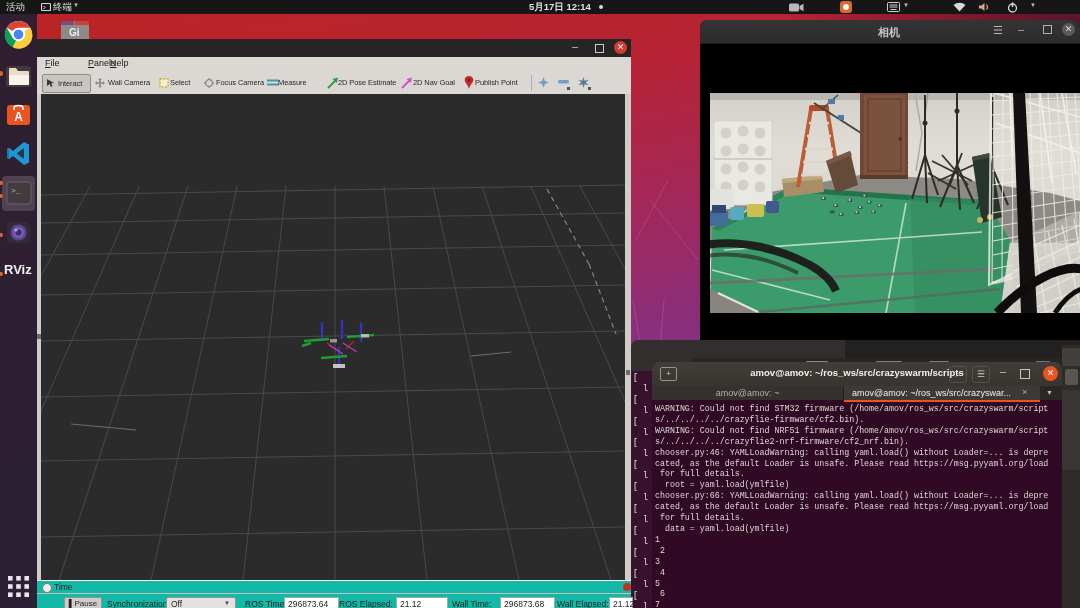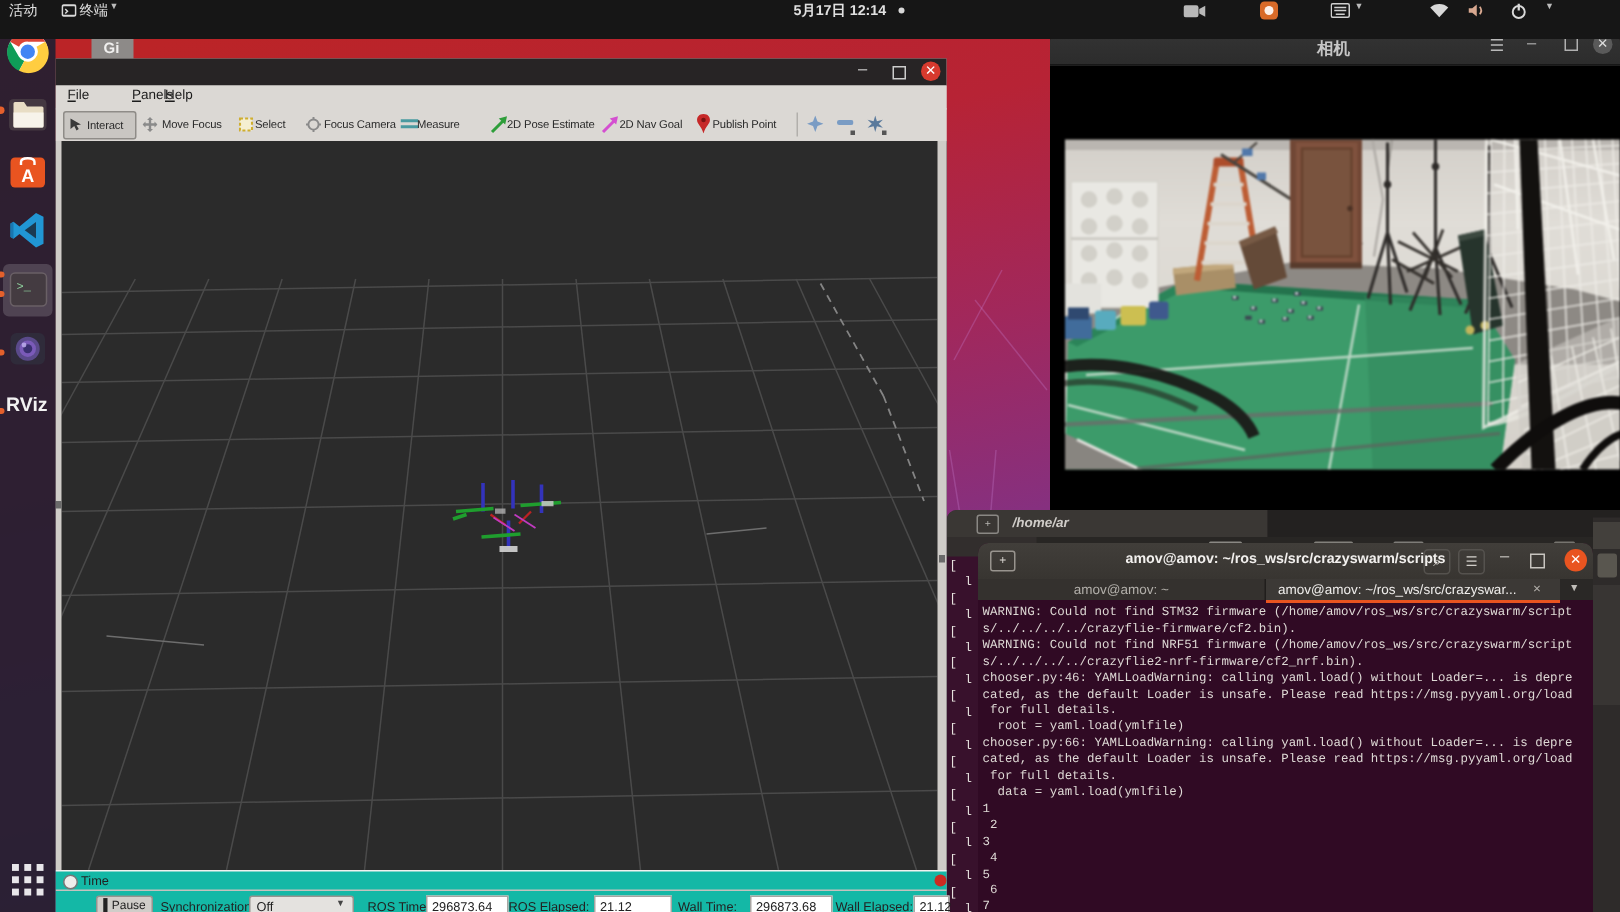--- a/index.html
+++ b/index.html
@@ -250,24 +250,20 @@
 <path d="M287 220 C 318 188 350 172 372 176" stroke="#0f0d0c" stroke-width="9" fill="none"></path>
 <path d="M345 220 C 355 205 365 198 372 196" stroke="#0f0d0c" stroke-width="5" fill="none"></path>
 
 <path d="M-4 152 C 30 146 70 156 100 172 C 114 180 122 188 126 198" stroke="#1b1917" stroke-width="8" fill="none" opacity="0.94"></path>
 <path d="M-4 163 C 28 158 60 166 88 180" stroke="#232019" stroke-width="4" fill="none" opacity="0.6"></path>
 </svg>
       </div>
   </div>
 
   <div class="abs" style="left:631px;top:340px;width:449px;height:268px;background:#322e2d;border-radius:7px 7px 0 0;">
-    <div class="abs" style="left:0;top:0;width:214px;height:18px;background:#3a3734;border-radius:7px 0 0 0;">
-      <div class="abs" style="left:20px;top:3px;width:13px;height:11px;border:1px solid #8a8884;border-radius:2px;color:#b8b6b2;font-size:7px;text-align:center;line-height:11px;">+</div>
-      <div class="abs" style="left:44px;top:3px;color:#cfccc8;font-size:9px;font-style:italic;font-weight:bold;">/home/ar</div>
-    </div>
     <div class="abs" style="left:214px;top:0;width:235px;height:18px;background:#232120;"></div>
     <div class="abs" style="left:60px;top:18px;width:389px;height:13px;background:#282624;">
       <div class="abs" style="left:115px;top:3px;width:22px;height:7px;background:#8a8884;border-radius:1px;"></div>
       <div class="abs" style="left:185px;top:3px;width:26px;height:7px;background:#83817c;border-radius:1px;"></div>
       <div class="abs" style="left:238px;top:3px;width:20px;height:7px;background:#7e7c78;border-radius:1px;"></div>
       <div class="abs" style="left:345px;top:3px;width:14px;height:7px;background:#76746f;border-radius:1px;"></div>
 
     </div>
     <div class="abs" style="left:0;top:31px;width:449px;height:237px;background:#38112c;"></div>
     <pre class="abs mono" id="sliver" style="left:2px;top:33px;margin:0;font-size:8.3px;line-height:10.9px;color:#e6e2de;">[
@@ -358,21 +354,21 @@
     <div class="abs" id="toolbar" style="left:0;top:33px;width:594px;height:22px;background:#dbd8d4;border-bottom:1px solid #b5b2ae;font-size:7.5px;letter-spacing:-0.1px;color:#2a2a2a;">
       <div class="abs" style="left:5px;top:2px;width:47px;height:17px;background:#c9c6c2;border:1px solid #8f8c88;border-radius:2px;">
         <svg class="abs" style="left:3px;top:3px" width="10" height="10" viewBox="0 0 10 10">
             <path d="M1 1 L1 8 L3.5 6 L5 9 L6.5 8 L5 5.5 L8 5 Z" fill="#3a3a3a"></path>
           </svg>
         <span class="abs" style="left:15px;top:4px;">Interact</span>
       </div>
       <svg class="abs" style="left:58px;top:6px" width="10" height="10" viewBox="0 0 10 10">
           <path d="M5 0 L7 2 L5.8 2 L5.8 4.2 L8 4.2 L8 3 L10 5 L8 7 L8 5.8 L5.8 5.8 L5.8 8 L7 8 L5 10 L3 8 L4.2 8 L4.2 5.8 L2 5.8 L2 7 L0 5 L2 3 L2 4.2 L4.2 4.2 L4.2 2 L3 2 Z" fill="#8a8a8a"></path>
         </svg>
-      <span class="abs" style="left:71px;top:6px;">Move Focus</span>
+      <span class="abs" style="left:71px;top:6px;">Wall Camera</span>
       <svg class="abs" style="left:122px;top:6px" width="10" height="10" viewBox="0 0 10 10">
           <rect x="1" y="1" width="8" height="8" fill="#f5efd0" stroke="#cfae30" stroke-width="1.4" stroke-dasharray="2 1.4"></rect>
         </svg>
       <span class="abs" style="left:133px;top:6px;">Select</span>
       <svg class="abs" style="left:167px;top:6px" width="10" height="10" viewBox="0 0 10 10">
           <circle cx="5" cy="5" r="3.4" fill="none" stroke="#8a8a8a" stroke-width="1.3"></circle>
           <path d="M5 0 L5 2 M5 8 L5 10 M0 5 L2 5 M8 5 L10 5" stroke="#8a8a8a" stroke-width="1.3"></path>
         </svg>
       <span class="abs" style="left:179px;top:6px;">Focus Camera</span>
       <svg class="abs" style="left:230px;top:7px" width="12" height="8" viewBox="0 0 12 8">
@@ -564,21 +560,21 @@
         <rect x="1" y="9.2" width="4.6" height="4.6"></rect>
           <rect x="9.2" y="9.2" width="4.6" height="4.6"></rect>
           <rect x="17.4" y="9.2" width="4.6" height="4.6"></rect>
         <rect x="1" y="17.4" width="4.6" height="4.6"></rect>
           <rect x="9.2" y="17.4" width="4.6" height="4.6"></rect>
           <rect x="17.4" y="17.4" width="4.6" height="4.6"></rect>
       </g>
     </svg>
   </div>
 
-  <div class="abs" id="topbar" style="left:0;top:0;width:1080px;height:26px;background:#161616;color:#e0e0e0;font-size:9.5px;">
+  <div class="abs" id="topbar" style="left:0;top:0;width:1080px;height:14px;background:#161616;color:#e0e0e0;font-size:9.5px;">
     <span class="abs" style="left:6px;top:1px;">活动</span>
     <svg class="abs" style="left:41px;top:2px" width="10" height="10" viewBox="0 0 10 10">
         <rect x="0.5" y="1.5" width="9" height="7" rx="1" fill="none" stroke="#d8d8d8" stroke-width="1.2"></rect>
         <path d="M2.5 4 L4 5.5 L2.5 7" stroke="#d8d8d8" stroke-width="1" fill="none"></path>
       </svg>
     <span class="abs" style="left:53px;top:1px;">终端</span>
     <span class="abs" style="left:73px;top:2px;font-size:6px;color:#bbb;">▼</span>
     <span class="abs" style="left:529px;top:1px;font-weight:bold;">5月17日 12:14</span>
     <div class="abs" style="left:599px;top:5px;width:4px;height:4px;border-radius:50%;background:#d8d8d8;"></div>
     <svg class="abs" style="left:789px;top:3px" width="15" height="9" viewBox="0 0 15 9">

